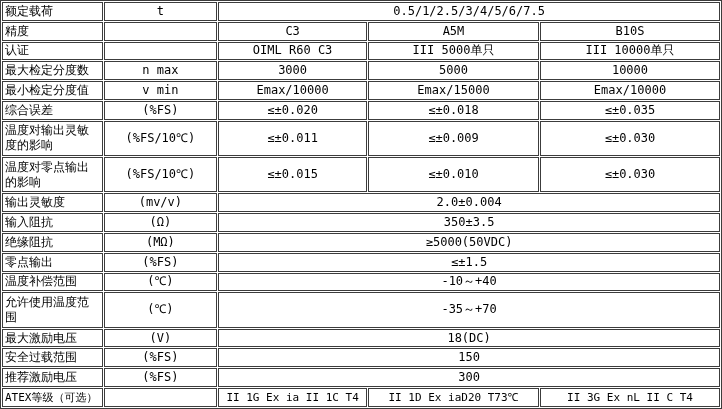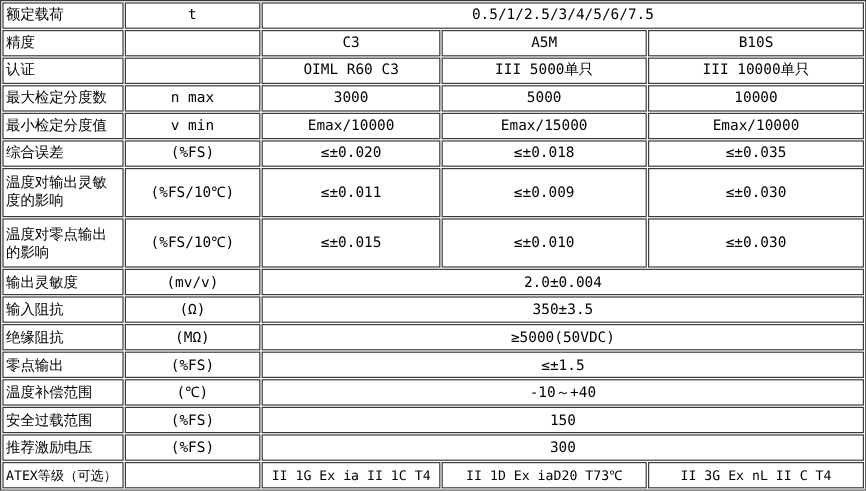--- a/index.html
+++ b/index.html
@@ -113,20 +113,30 @@
       <td class="label">零点输出</td>
       <td class="c">(%FS)</td>
       <td class="c" colspan="3">≤±1.5</td>
     </tr>
     <tr>
       <td class="label">温度补偿范围</td>
       <td class="c">(℃)</td>
       <td class="c" colspan="3">-10～+40</td>
     </tr>
     <tr>
+      <td class="label">允许使用温度范围</td>
+      <td class="c">(℃)</td>
+      <td class="c" colspan="3">-35～+70</td>
+    </tr>
+    <tr>
+      <td class="label">最大激励电压</td>
+      <td class="c">(V)</td>
+      <td class="c" colspan="3">18(DC)</td>
+    </tr>
+    <tr>
       <td class="label">安全过载范围</td>
       <td class="c">(%FS)</td>
       <td class="c" colspan="3">150</td>
     </tr>
     <tr>
       <td class="label">推荐激励电压</td>
       <td class="c">(%FS)</td>
       <td class="c" colspan="3">300</td>
     </tr>
     <tr>

